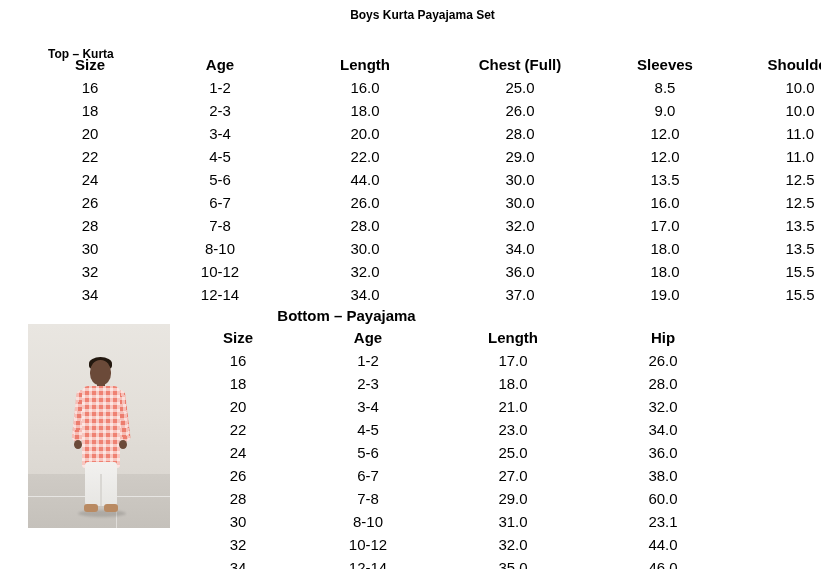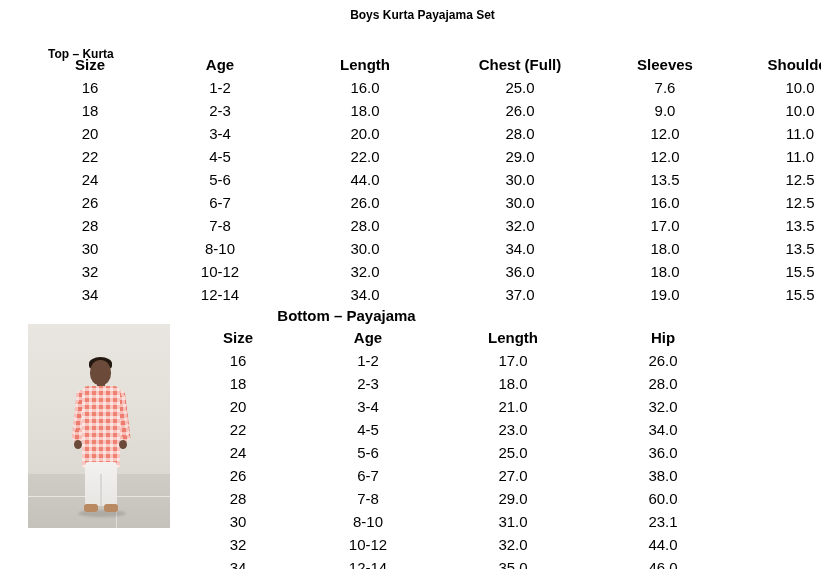--- a/index.html
+++ b/index.html
@@ -253,21 +253,21 @@
         <th>Sleeves</th>
         <th>Shoulder</th>
       </tr>
     </thead>
     <tbody>
       <tr>
         <td>16</td>
         <td>1-2</td>
         <td>16.0</td>
         <td>25.0</td>
-        <td>7.6</td>
+        <td>8.5</td>
         <td>10.0</td>
       </tr>
       <tr>
         <td>18</td>
         <td>2-3</td>
         <td>18.0</td>
         <td>26.0</td>
         <td>9.0</td>
         <td>10.0</td>
       </tr>

